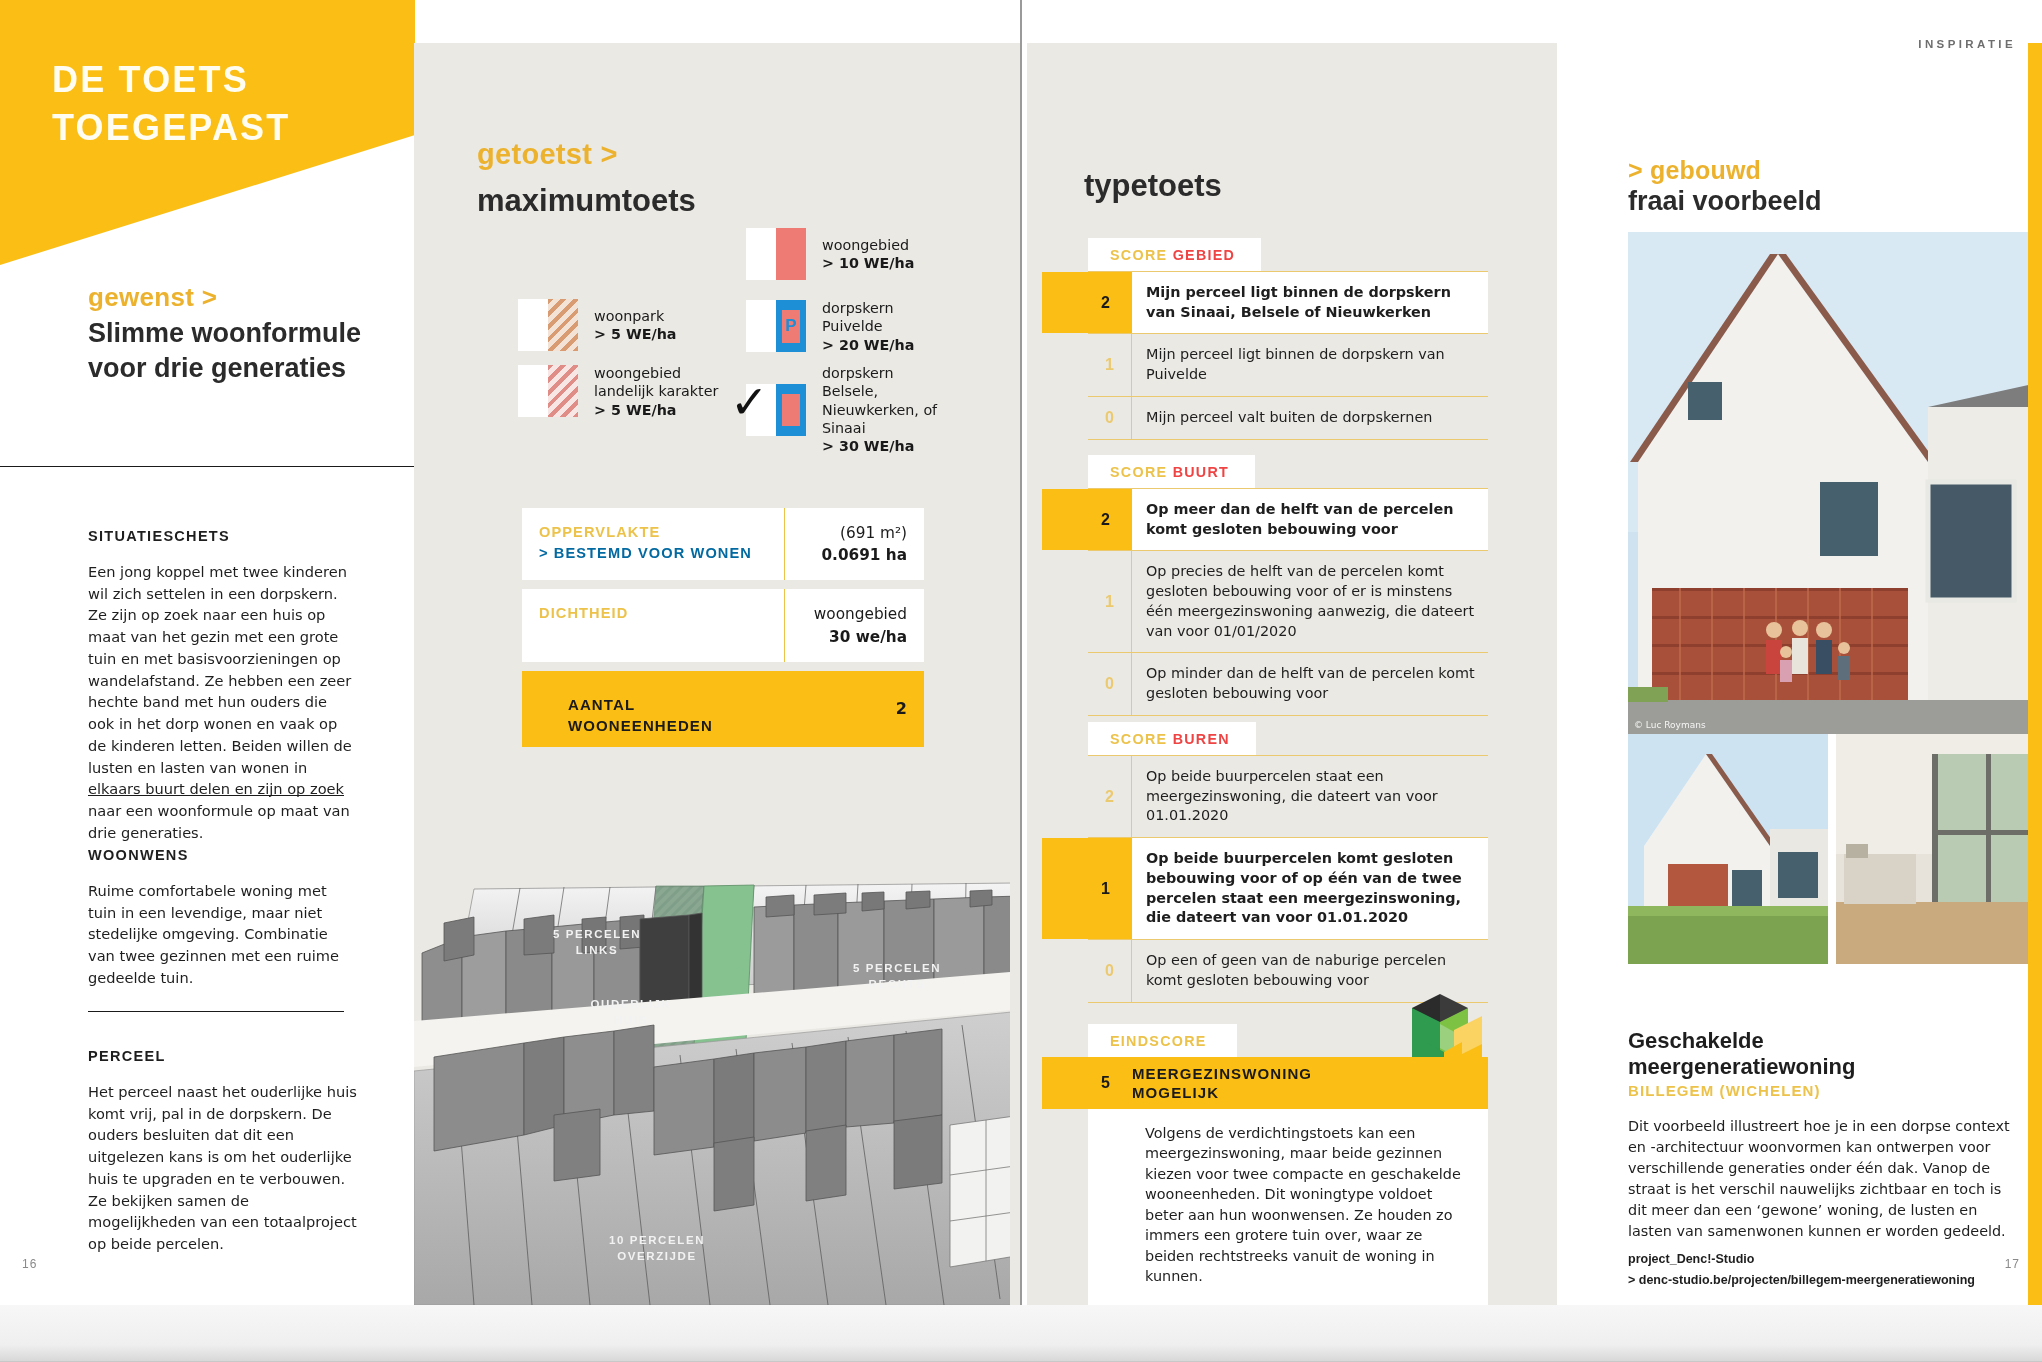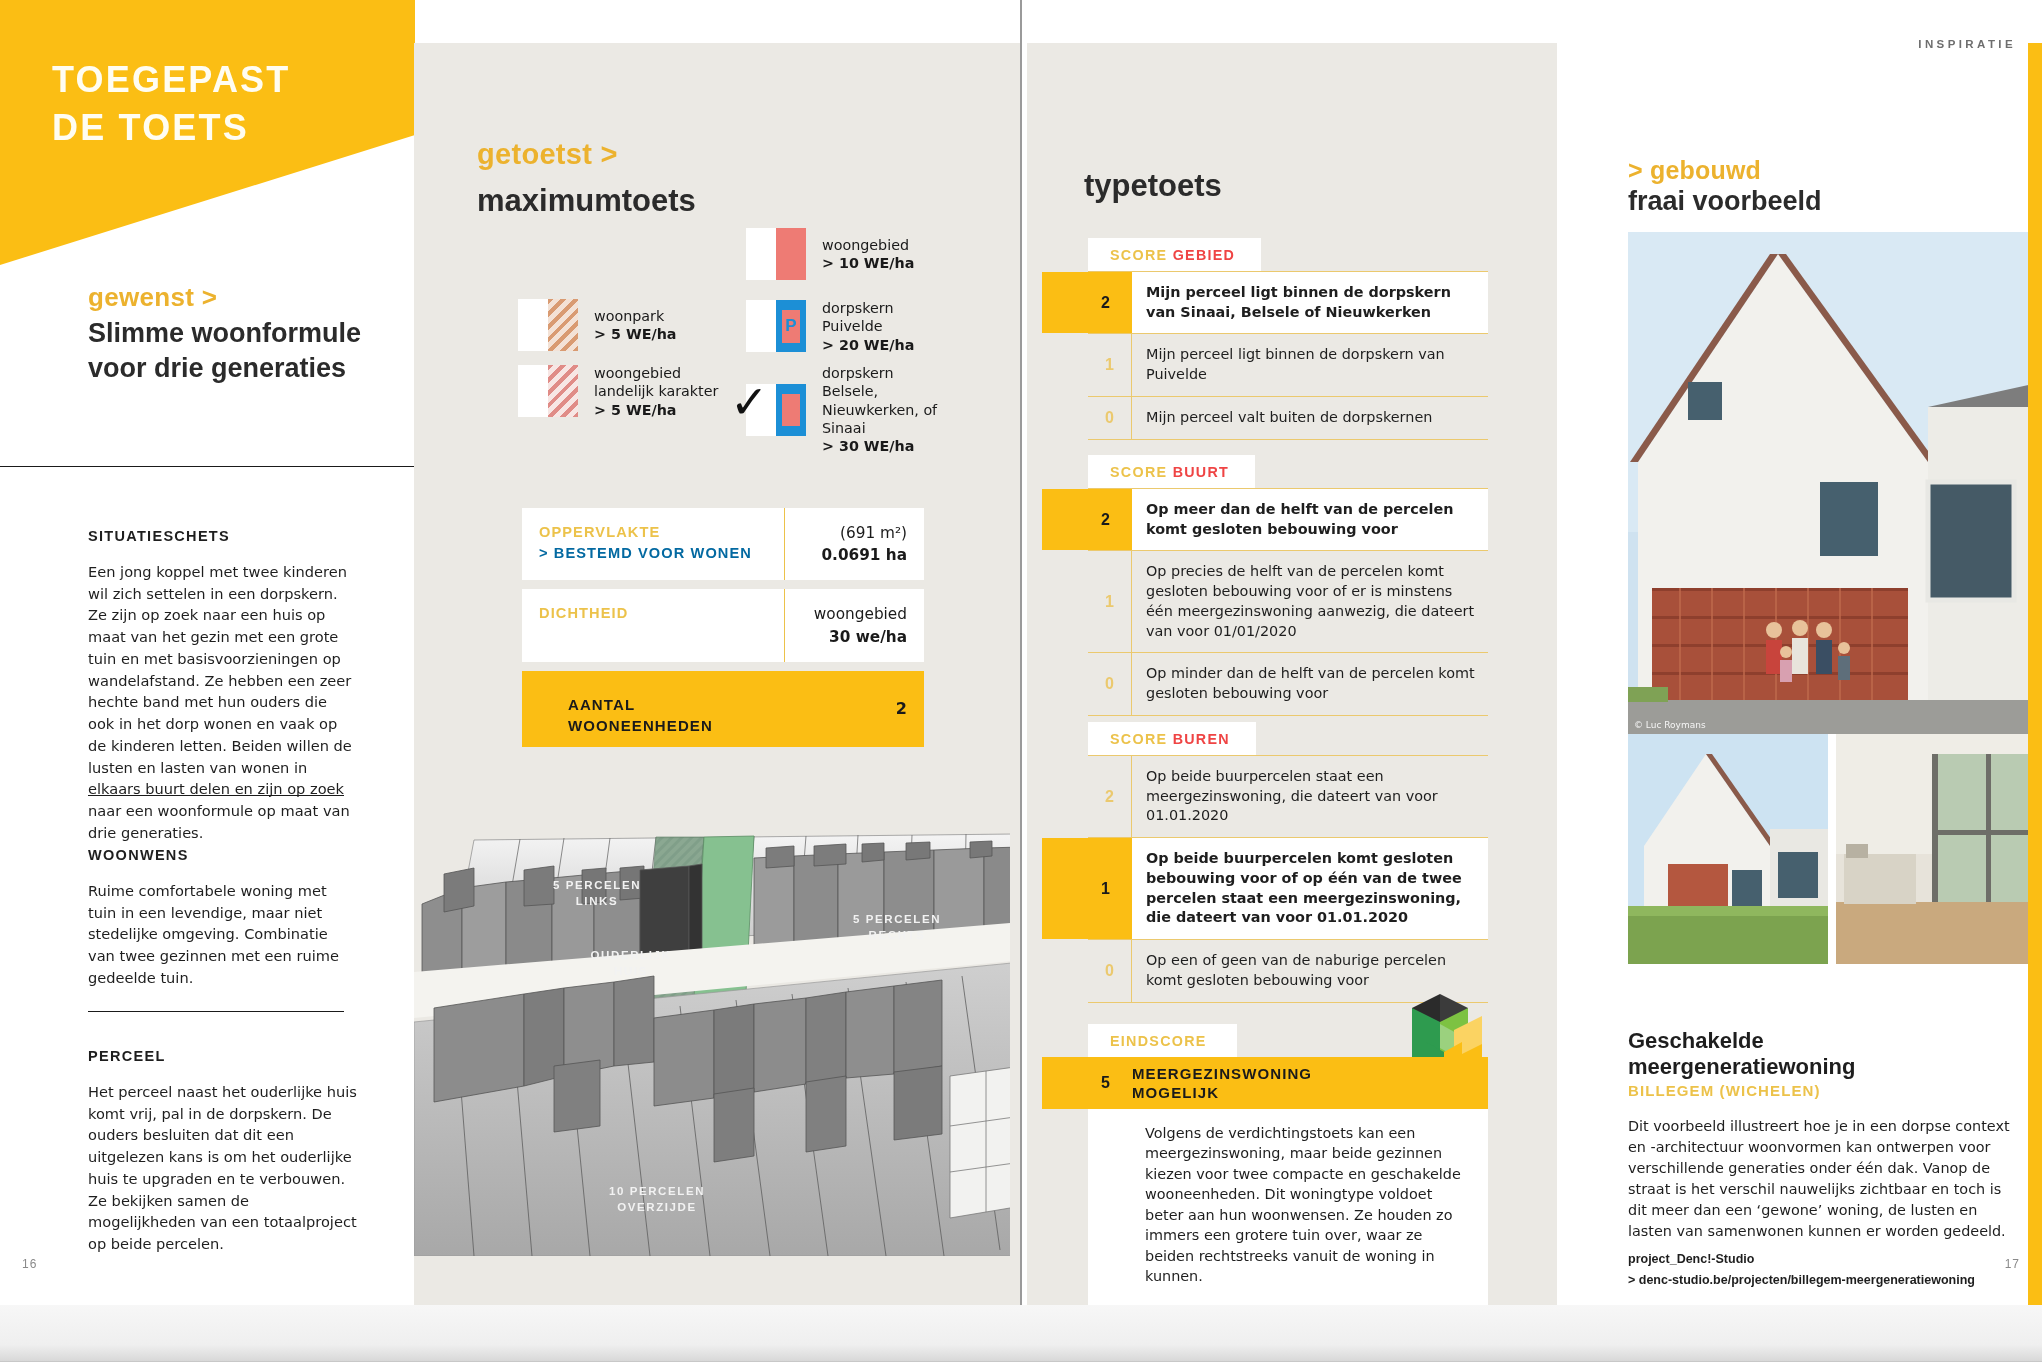--- a/index.html
+++ b/index.html
@@ -69,21 +69,21 @@
   .drow .val { width:140px; text-align:right; padding:14px 17px 14px 0;
                font-size:15.3px; line-height:1.45; color:#1a1a1a;
                font-family:"DejaVu Sans", sans-serif; }
   .drow .val b { font-weight:700; }
   .divider-v { position:absolute; left:262px; top:0; width:1px; height:100%; background:#ECC24A; }
   .drow.total { background:#FBBE14; min-height:40px; align-items:center; margin-bottom:0; }
   .drow.total .lbl { color:#1a1a1a; padding:23px 0 10px 17px; font-size:15px; letter-spacing:1.1px;margin-left:29px;}
   .drow.total .val { color:#1a1a1a; font-weight:700; padding:10px 17px 10px 0; font-size:16px; }
 
   
-  .iso { position:absolute; left:414px; top:826px; width:596px; height:430px; overflow:hidden; }
+  .iso { position:absolute; left:414px; top:875px; width:596px; height:430px; overflow:hidden; }
   .iso svg { position:absolute; left:0; top:0; }
   .iso-lbl { position:absolute; color:#F2F2F2; font-size:11.5px; font-weight:600;
              letter-spacing:1.6px; line-height:1.35; text-align:center; pointer-events:none; }
 
   
   .page-right { position:absolute; left:1021px; top:0; width:1021px; height:1305px; background:#fff; }
   .inspiratie { position:absolute; right:26px; top:38px; color:#6E6E6E; font-size:11.5px;
                 letter-spacing:3.4px; font-weight:600; }
   .r-panel { position:absolute; left:1027px; top:43px; width:530px; height:1262px; background:#EBE9E4; }
   .typetoets { position:absolute; left:1084px; top:168px; color:#2B2B2B;
@@ -141,22 +141,22 @@
   .gutter { position:absolute; left:1020px; top:0; width:2px; height:1305px; background:#9a9a9a; }
 </style>
 </head>
 <body>
 
 <div class="spread">
 
   <div class="page-left">
     <div class="yellow-flag"></div>
     <div class="flag-title">
+      <div>DE TOETS</div>
       <div>TOEGEPAST</div>
-      <div>DE TOETS</div>
     </div>
 
     <div class="gewenst-block">
       <div class="kicker">gewenst &gt;</div>
       <div class="h-main">Slimme woonformule voor drie generaties</div>
     </div>
 
     <div class="rule rule-full" style="top:466px"></div>
     <div class="rule rule-short" style="top:795px"></div>
     <div class="rule rule-short" style="top:1011px"></div>

